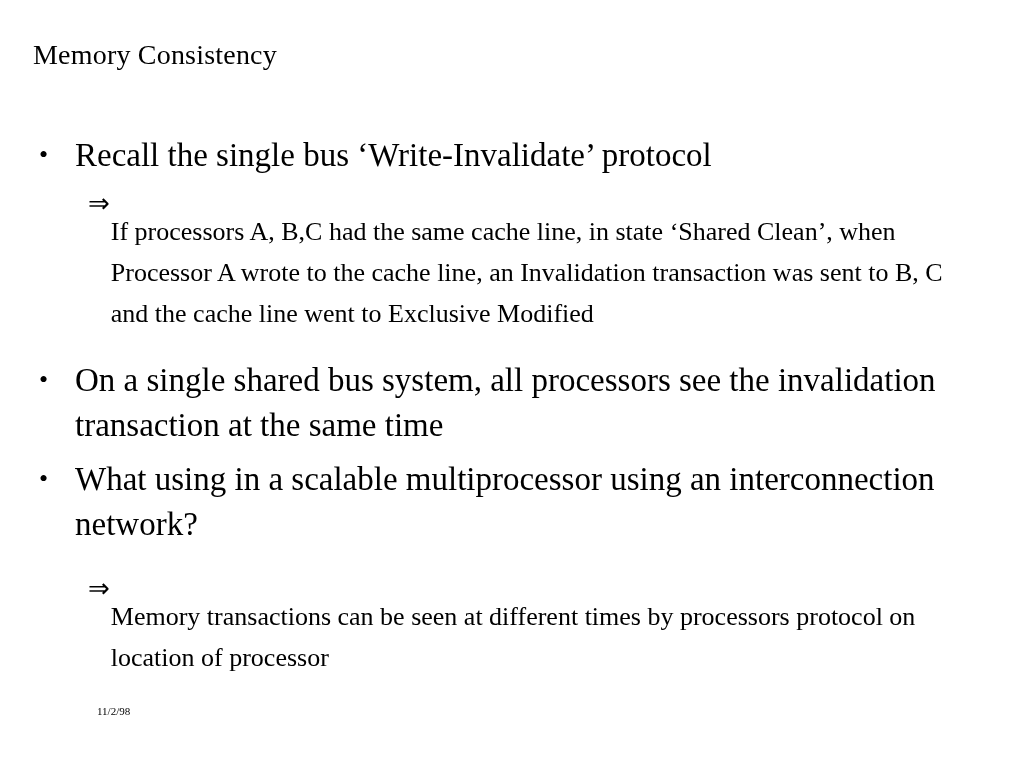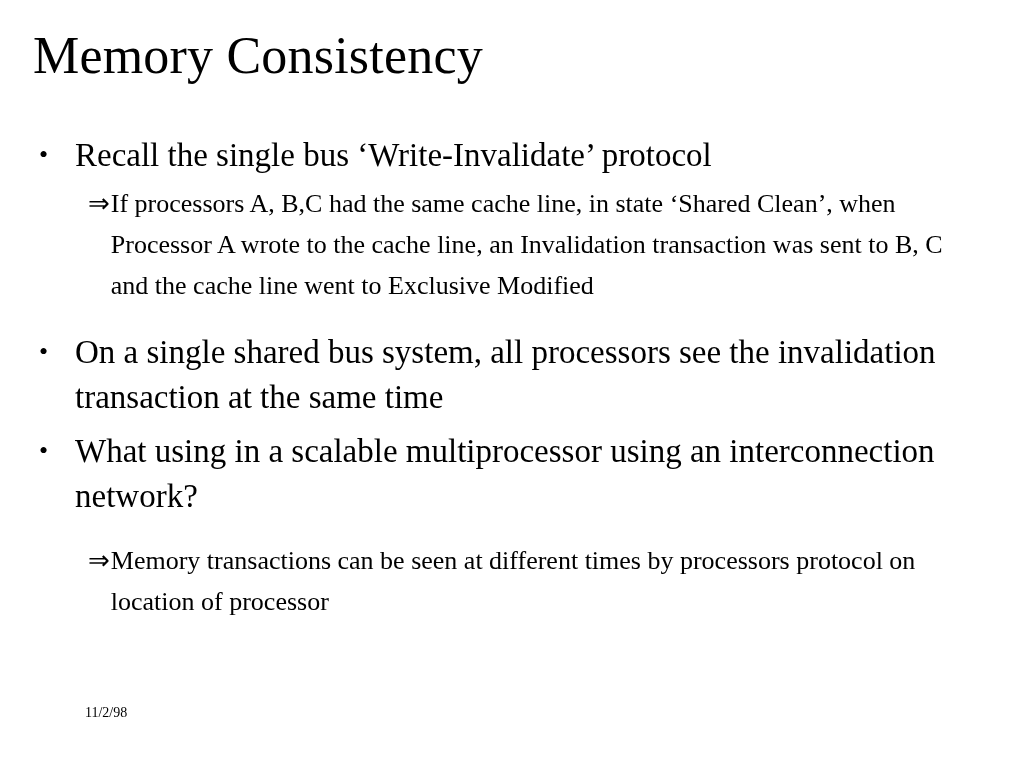--- a/index.html
+++ b/index.html
@@ -16,22 +16,22 @@
   }
   .slide {
     position: relative;
     width: 1024px;
     height: 768px;
     box-sizing: border-box;
   }
   .slide-title {
     position: absolute;
     left: 33px;
-    top: 26px;
-    font-size: 52px;
+    top: 39px;
+    font-size: 28px;
     line-height: 1.15;
     letter-spacing: 0.2px;
     white-space: nowrap;
   }
   .body-content {
     position: absolute;
     left: 33px;
     top: 133px;
     width: 950px;
   }
@@ -64,32 +64,33 @@
     margin-bottom: 10px;
     width: 855px;
   }
   .bullet-l2 .marker {
     flex: 0 0 auto;
     padding-right: 1px;
     font-size: 26px;
   }
   .bullet-l2 .text {
     flex: 1 1 auto;
+    margin-top: 28px;
   }
   .group-gap {
     height: 14px;
   }
   .group-gap-small {
     height: 6px;
   }
   .footer-date {
     position: absolute;
-    left: 85px;
+    left: 97px;
     top: 705px;
-    font-size: 14px;
+    font-size: 11px;
     line-height: 1.2;
   }
 </style>
 </head>
 <body>
 
 <div class="slide">
 
   <div class="slide-title">Memory Consistency</div>
 

